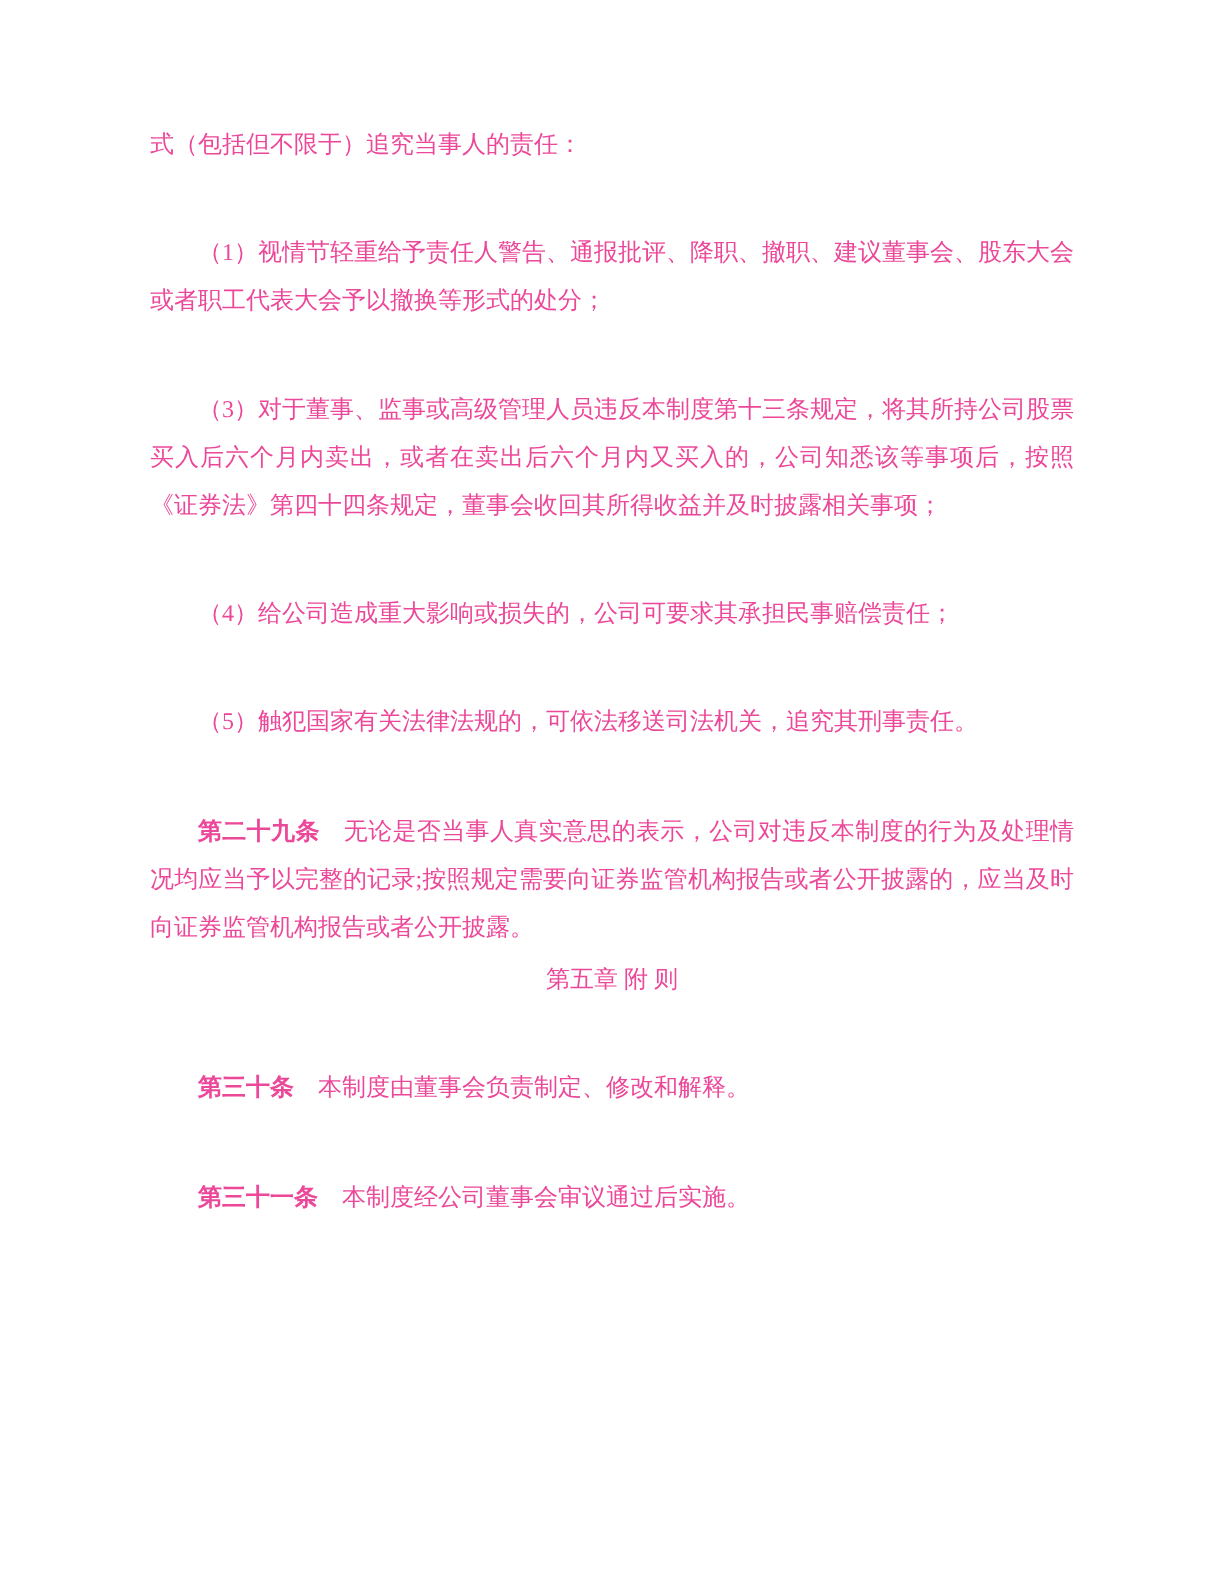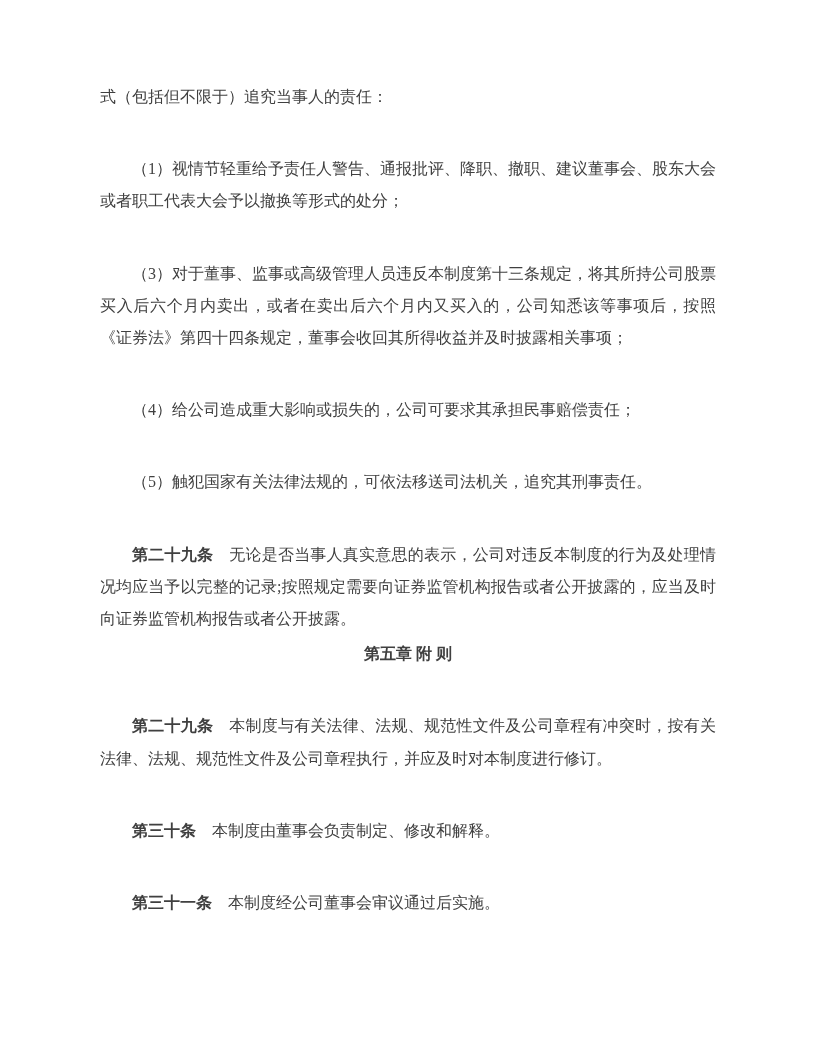--- a/index.html
+++ b/index.html
@@ -15,39 +15,39 @@
     overflow: hidden;
   }
   .content {
     position: absolute;
     left: 100px;
     top: 81px;
     width: 616px;
     font-family: "Liberation Serif", "DejaVu Serif", serif;
     font-size: 16px;
     line-height: 32.2px;
-    color: #404040;
+    color: #ec4899;
     text-align: justify;
   }
   .para {
     margin: 0;
     padding: 0;
   }
   .indent {
     text-indent: 2em;
     margin-top: 40px;
   }
   .article-label {
     font-weight: bold;
     margin-right: 1em;
   }
   .chapter-heading {
     margin: 3px 0 5px 0;
     font-size: 16px;
-    font-weight: bold;
+    font-weight: normal;
     text-align: center;
     text-indent: 0;
   }
 </style>
 </head>
 <body>
 
 <div class="page">
   <div class="content">
 
@@ -61,23 +61,20 @@
     <p class="para indent">（4）给公司造成重大影响或损失的，公司可要求其承担民事赔偿责任；</p>
 
     <p class="para indent">（5）触犯国家有关法律法规的，可依法移送司法机关，追究其刑事责任。</p>
 
     <p class="para indent">
       <span class="article-label">第二十九条</span><span>无论是否当事人真实意思的表示，公司对违反本制度的行为及处理情况均应当予以完整的记录;按照规定需要向证券监管机构报告或者公开披露的，应当及时向证券监管机构报告或者公开披露。</span>
     </p>
 
     <p class="para chapter-heading">第五章 附 则</p>
 
-    <p class="para indent">
-      <span class="article-label">第二十九条</span><span>本制度与有关法律、法规、规范性文件及公司章程有冲突时，按有关法律、法规、规范性文件及公司章程执行，并应及时对本制度进行修订。</span>
-    </p>
 
     <p class="para indent">
       <span class="article-label">第三十条</span><span>本制度由董事会负责制定、修改和解释。</span>
     </p>
 
     <p class="para indent">
       <span class="article-label">第三十一条</span><span>本制度经公司董事会审议通过后实施。</span>
     </p>
 
   </div>

